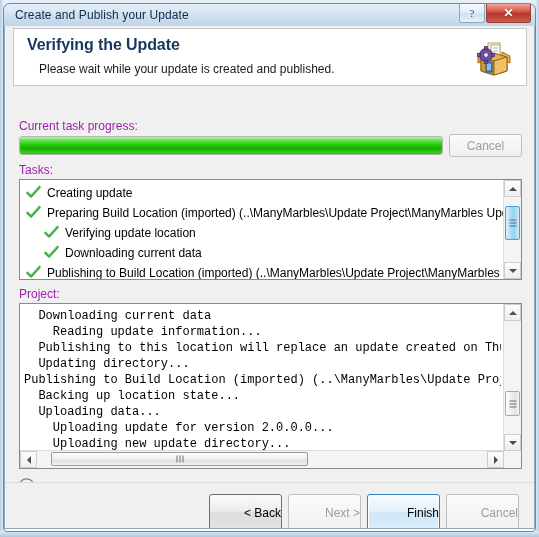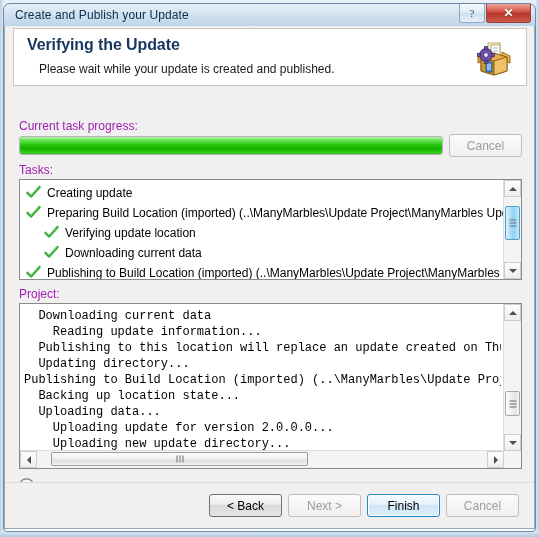--- a/index.html
+++ b/index.html
@@ -437,21 +437,22 @@
     right: 0;
     bottom: 0;
     height: 45px;
     background: #f0f0f0;
     border-top: 1px solid #dcdcdc;
   }
   #buttonbar .btn {
     position: absolute;
     top: 11px;
     width: 73px;
-    height: 23px;
+    height: 38px;
+    justify-content: flex-end;
   }
   #btn-back   { left: 204px; }
   #btn-next   { left: 283px; }
   #btn-finish { left: 362px; }
   #btn-cancel { left: 441px; }
 </style>
 </head>
 <body>
 
 <div id="window">

